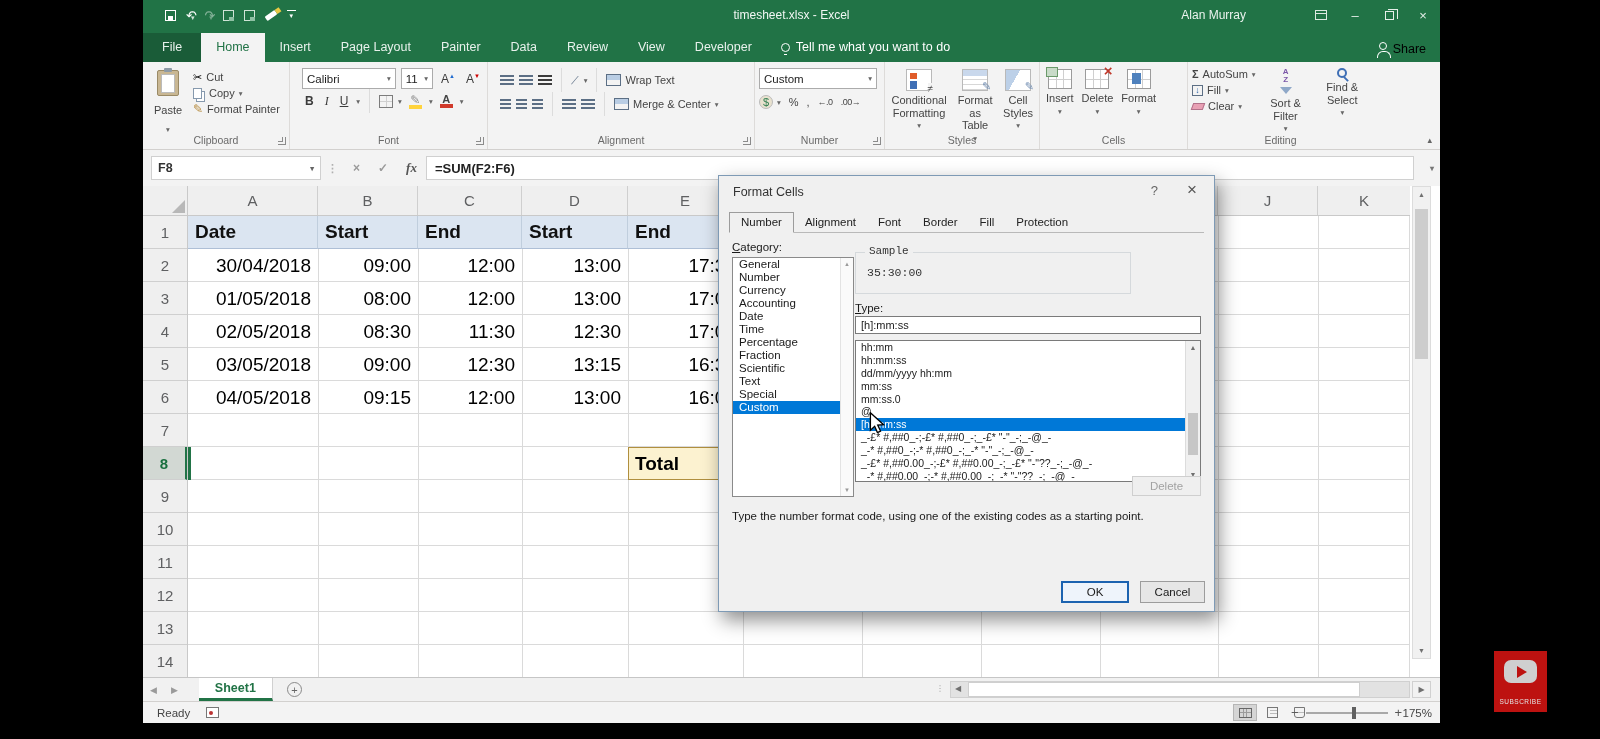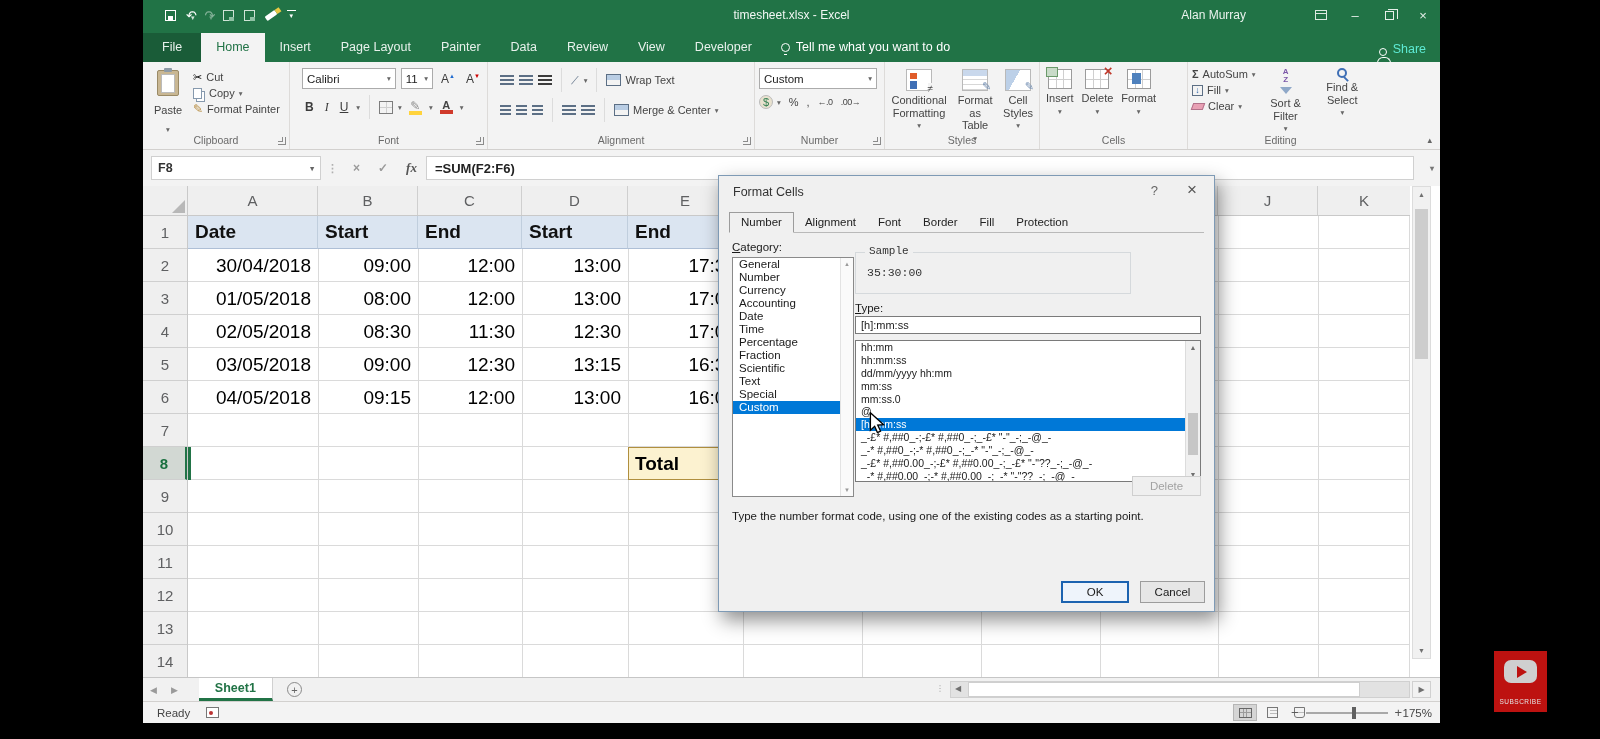--- a/index.html
+++ b/index.html
@@ -32,21 +32,21 @@
   .ic-restore:before { content:""; position:absolute; left:2px; top:-3px; width:9px; height:9px; border:1.2px solid #e6efe9; border-left:none; border-bottom:none; }
 
   
   #tabrow { position:absolute; left:0; top:30px; width:100%; height:32px; background:#217346; display:flex; align-items:flex-end; }
   .rtab { font-size:12.5px; color:#e8f1ec; padding:7px 15px 8px; }
   .rtab.file { background:#1a5c38; padding:7px 19px 8px; }
   .rtab.sel { background:#f3f3f3; color:#217346; }
   .tellme { display:flex; align-items:center; gap:6px; color:#fff; font-size:12.5px; padding:7px 14px 8px; }
   .ic-bulb { width:9px; height:9px; border:1.3px solid #fff; border-radius:50%; position:relative; }
   .ic-bulb:after { content:""; position:absolute; left:2px; bottom:-4px; width:3px; height:3px; border-bottom:1.3px solid #fff; }
-  .share-zone { position:absolute; right:14px; bottom:6px; display:flex; align-items:flex-end; gap:6px; color:#5eead4; font-size:12.5px; }
+  .share-zone { position:absolute; right:14px; bottom:6px; display:flex; align-items:flex-start; gap:6px; color:#000000; font-size:12.5px; }
   .ic-person { width:8px; height:8px; border:1.3px solid #fff; border-radius:50%; position:relative; }
   .ic-person:after { content:""; position:absolute; left:-3px; top:8px; width:12px; height:6px; border:1.3px solid #fff; border-bottom:none; border-radius:6px 6px 0 0; }
 
   
   #ribbon { position:absolute; left:0; top:62px; width:100%; height:88px; background:#f3f3f3; border-bottom:1px solid #d2d0ce; display:flex; }
   .grp { position:relative; height:100%; border-right:1px solid #dddbd9; padding:6px 4px 18px; }
   .grp-label { position:absolute; left:0; right:0; bottom:3px; text-align:center; font-size:10.5px; color:#6a6a6a;margin-top:32px; }
   .launcher { position:absolute; right:3px; bottom:4px; width:8px; height:8px; border-right:1.4px solid #8b8b8b; border-bottom:1.4px solid #8b8b8b; }
   .launcher:before { content:""; position:absolute; right:2px; bottom:2px; width:4px; height:4px; border-right:1.2px solid #8b8b8b; border-bottom:1.2px solid #8b8b8b; }
   .btxt { font-size:11px; color:#444; }
@@ -58,21 +58,21 @@
   .ic-clipboard { display:inline-block; width:22px; height:26px; background:#c9b793; border:1px solid #9a8a66; border-radius:2px; position:relative; }
   .ic-clipboard:before { content:""; position:absolute; left:3px; top:3px; right:3px; bottom:2px; background:#fff; border:1px solid #bbb; }
   .ic-clipboard:after { content:""; position:absolute; left:6px; top:-3px; width:8px; height:4px; background:#8d9aa6; border-radius:1px; }
   .clip-stack { margin-left:46px; display:flex; flex-direction:column; gap:4px; padding-top:3px; }
   .srow { display:flex; align-items:center; gap:4px; white-space:nowrap; }
   .ic { font-size:11px; line-height:1; }
   .ic-copy { width:9px; height:11px; border:1.2px solid #8699ad; background:#fff; box-shadow:3px 3px 0 -1px #fff, 3px 3px 0 0 #8699ad; margin-right:3px; }
   .ic-fp { color:#b5893b; font-size:12px; }
 
   
-  .frow { display:flex; align-items:center; gap:5px; margin-bottom:6px;padding-left:8px; }
+  .frow { display:flex; align-items:center; gap:5px; margin-bottom:0;padding-left:8px; }
   .combo { background:#fff; border:1px solid #ababab; height:21px; display:flex; align-items:center; justify-content:space-between; padding:0 4px; font-size:11.5px; color:#222; }
   .fname { width:108px; } .fsize { width:36px; }
   .fbtn { font-size:12px; color:#3b3b3b; padding:0 3px; }
   .supcar { font-size:6px; vertical-align:super; color:#c00; }
   .supcar.b { color:#1f6bd0; }
   .bld { font-weight:bold; } .itl { font-style:italic; font-family:"Liberation Serif",serif; } .und { text-decoration:underline; }
   .ic-borders { width:14px; height:13px; border:1px solid #7c7c7c; background:
       linear-gradient(#cfcfcf,#cfcfcf) 50% 0/1px 100% no-repeat,
       linear-gradient(#cfcfcf,#cfcfcf) 0 50%/100% 1px no-repeat; }
   .colorbar { display:inline-block; width:13px; height:4px; margin-top:-2px; }

